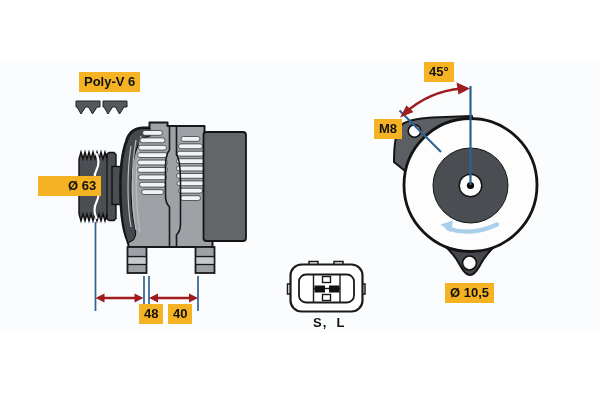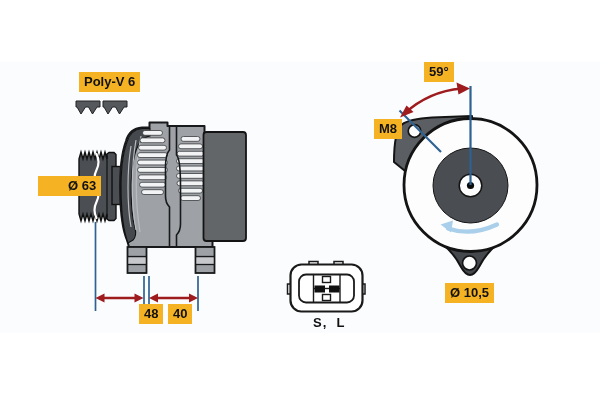--- a/index.html
+++ b/index.html
@@ -159,17 +159,17 @@
         <rect x="314.5" y="285.5" width="10.5" height="7"></rect>
         <rect x="329" y="285.5" width="10.5" height="7"></rect>
       </g>
     </g>
   </svg>
 
   <div class="lbl yellow" style="left:79px;top:72px;">Poly-V 6</div>
   <div class="lbl yellow" style="left:38px;top:176px;padding-left:30px;">Ø 63</div>
   <div class="lbl yellow" style="left:111px;top:304px;margin-left:28px;">48</div>
   <div class="lbl yellow" style="left:168px;top:304px;">40</div>
-  <div class="lbl yellow" style="left:424px;top:62px;">59°</div>
+  <div class="lbl yellow" style="left:424px;top:62px;">45°</div>
   <div class="lbl yellow" style="left:374px;top:119px;">M8</div>
   <div class="lbl yellow" style="left:445px;top:283px;">Ø 10,5</div>
   <div class="lbl plain" style="left:313px;top:315px;">S,  L</div>
 </div>
 
 </body></html>

